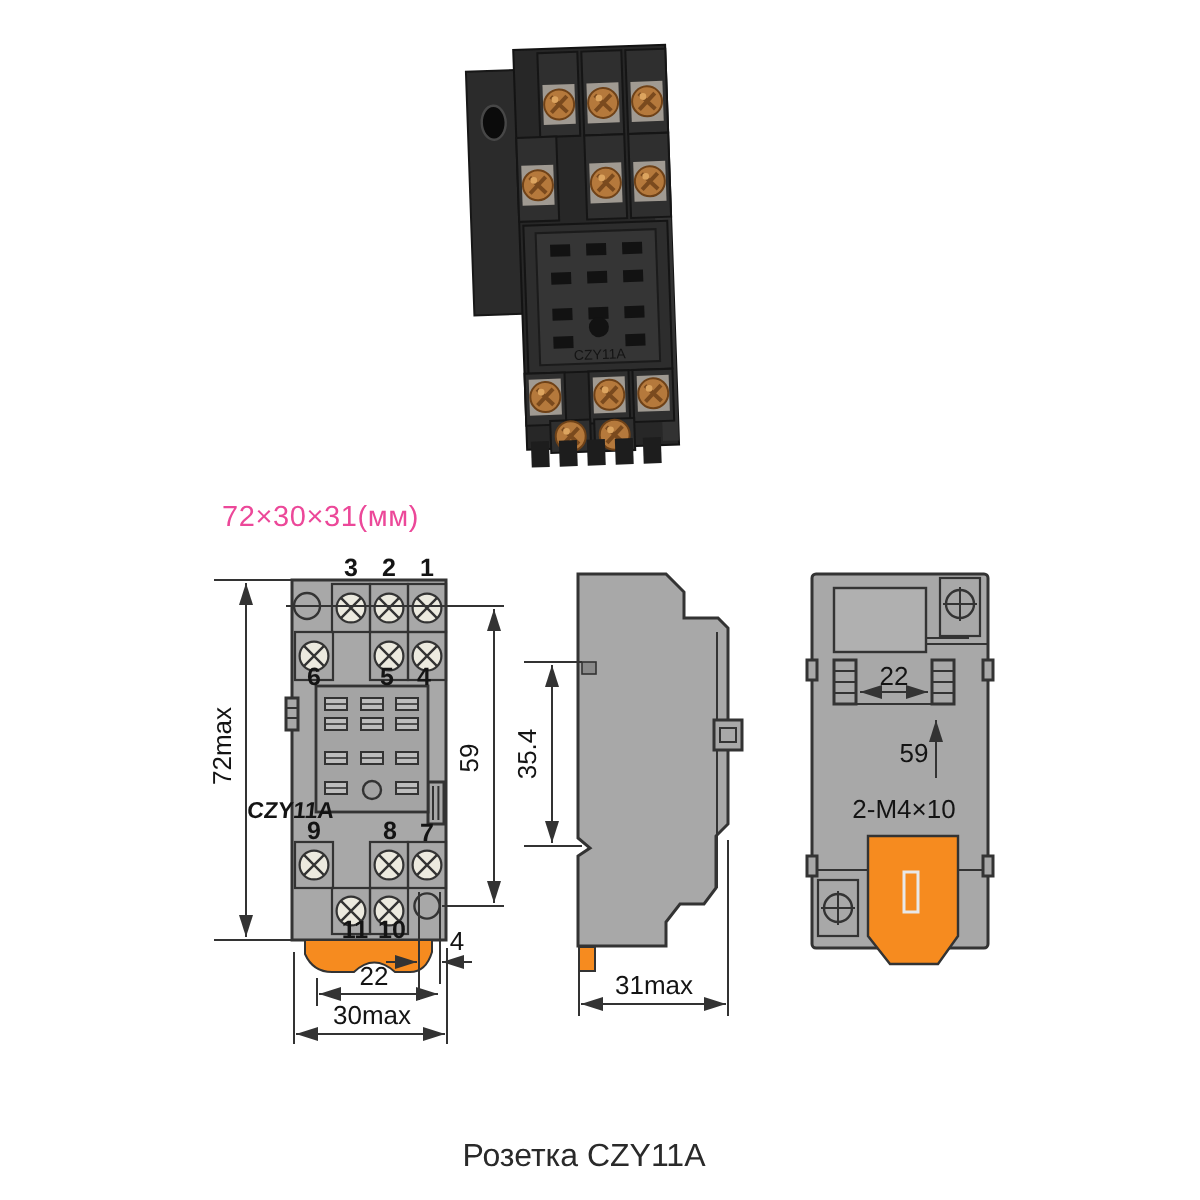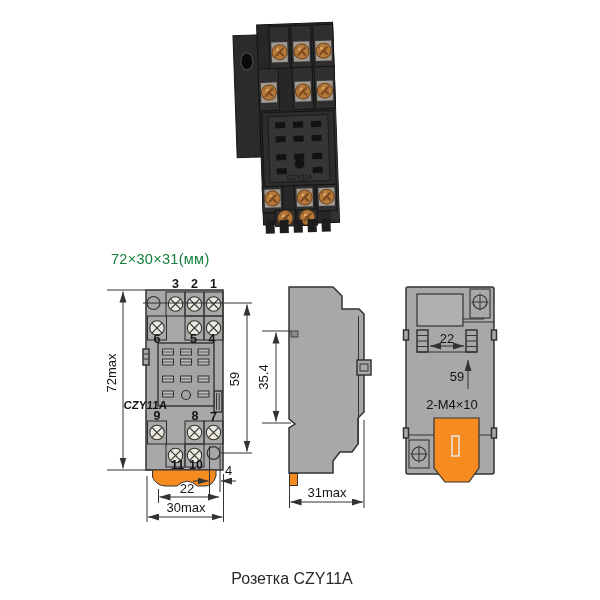--- a/index.html
+++ b/index.html
@@ -1,21 +1,21 @@
 <!DOCTYPE html>
 <html><head>
 <meta charset="utf-8">
 <style>
   html,body{margin:0;padding:0;background:#fff;}
   .canvas{
     position:relative;width:600px;height:600px;background:#ffffff;
     font-family:"Liberation Sans",sans-serif;overflow:hidden;
   }
   .size-label{
-    position:absolute;left:111px;top:251px;font-size:14.5px;color:#15803d;
+    position:absolute;left:111px;top:251px;font-size:14.5px;color:#ec4899;
     letter-spacing:.3px;white-space:nowrap;
   }
   .caption{
     position:absolute;left:0;top:570px;width:600px;text-align:center;
     font-size:16px;color:#2a2a2a;transform:translateX(-8px);white-space:nowrap;
   }
   svg{position:absolute;display:block;}
   #photo-svg{left:228px;top:8px;}
   #drawing-svg{left:95px;top:275px;}
   text{font-family:"Liberation Sans",sans-serif;fill:#141414;}

